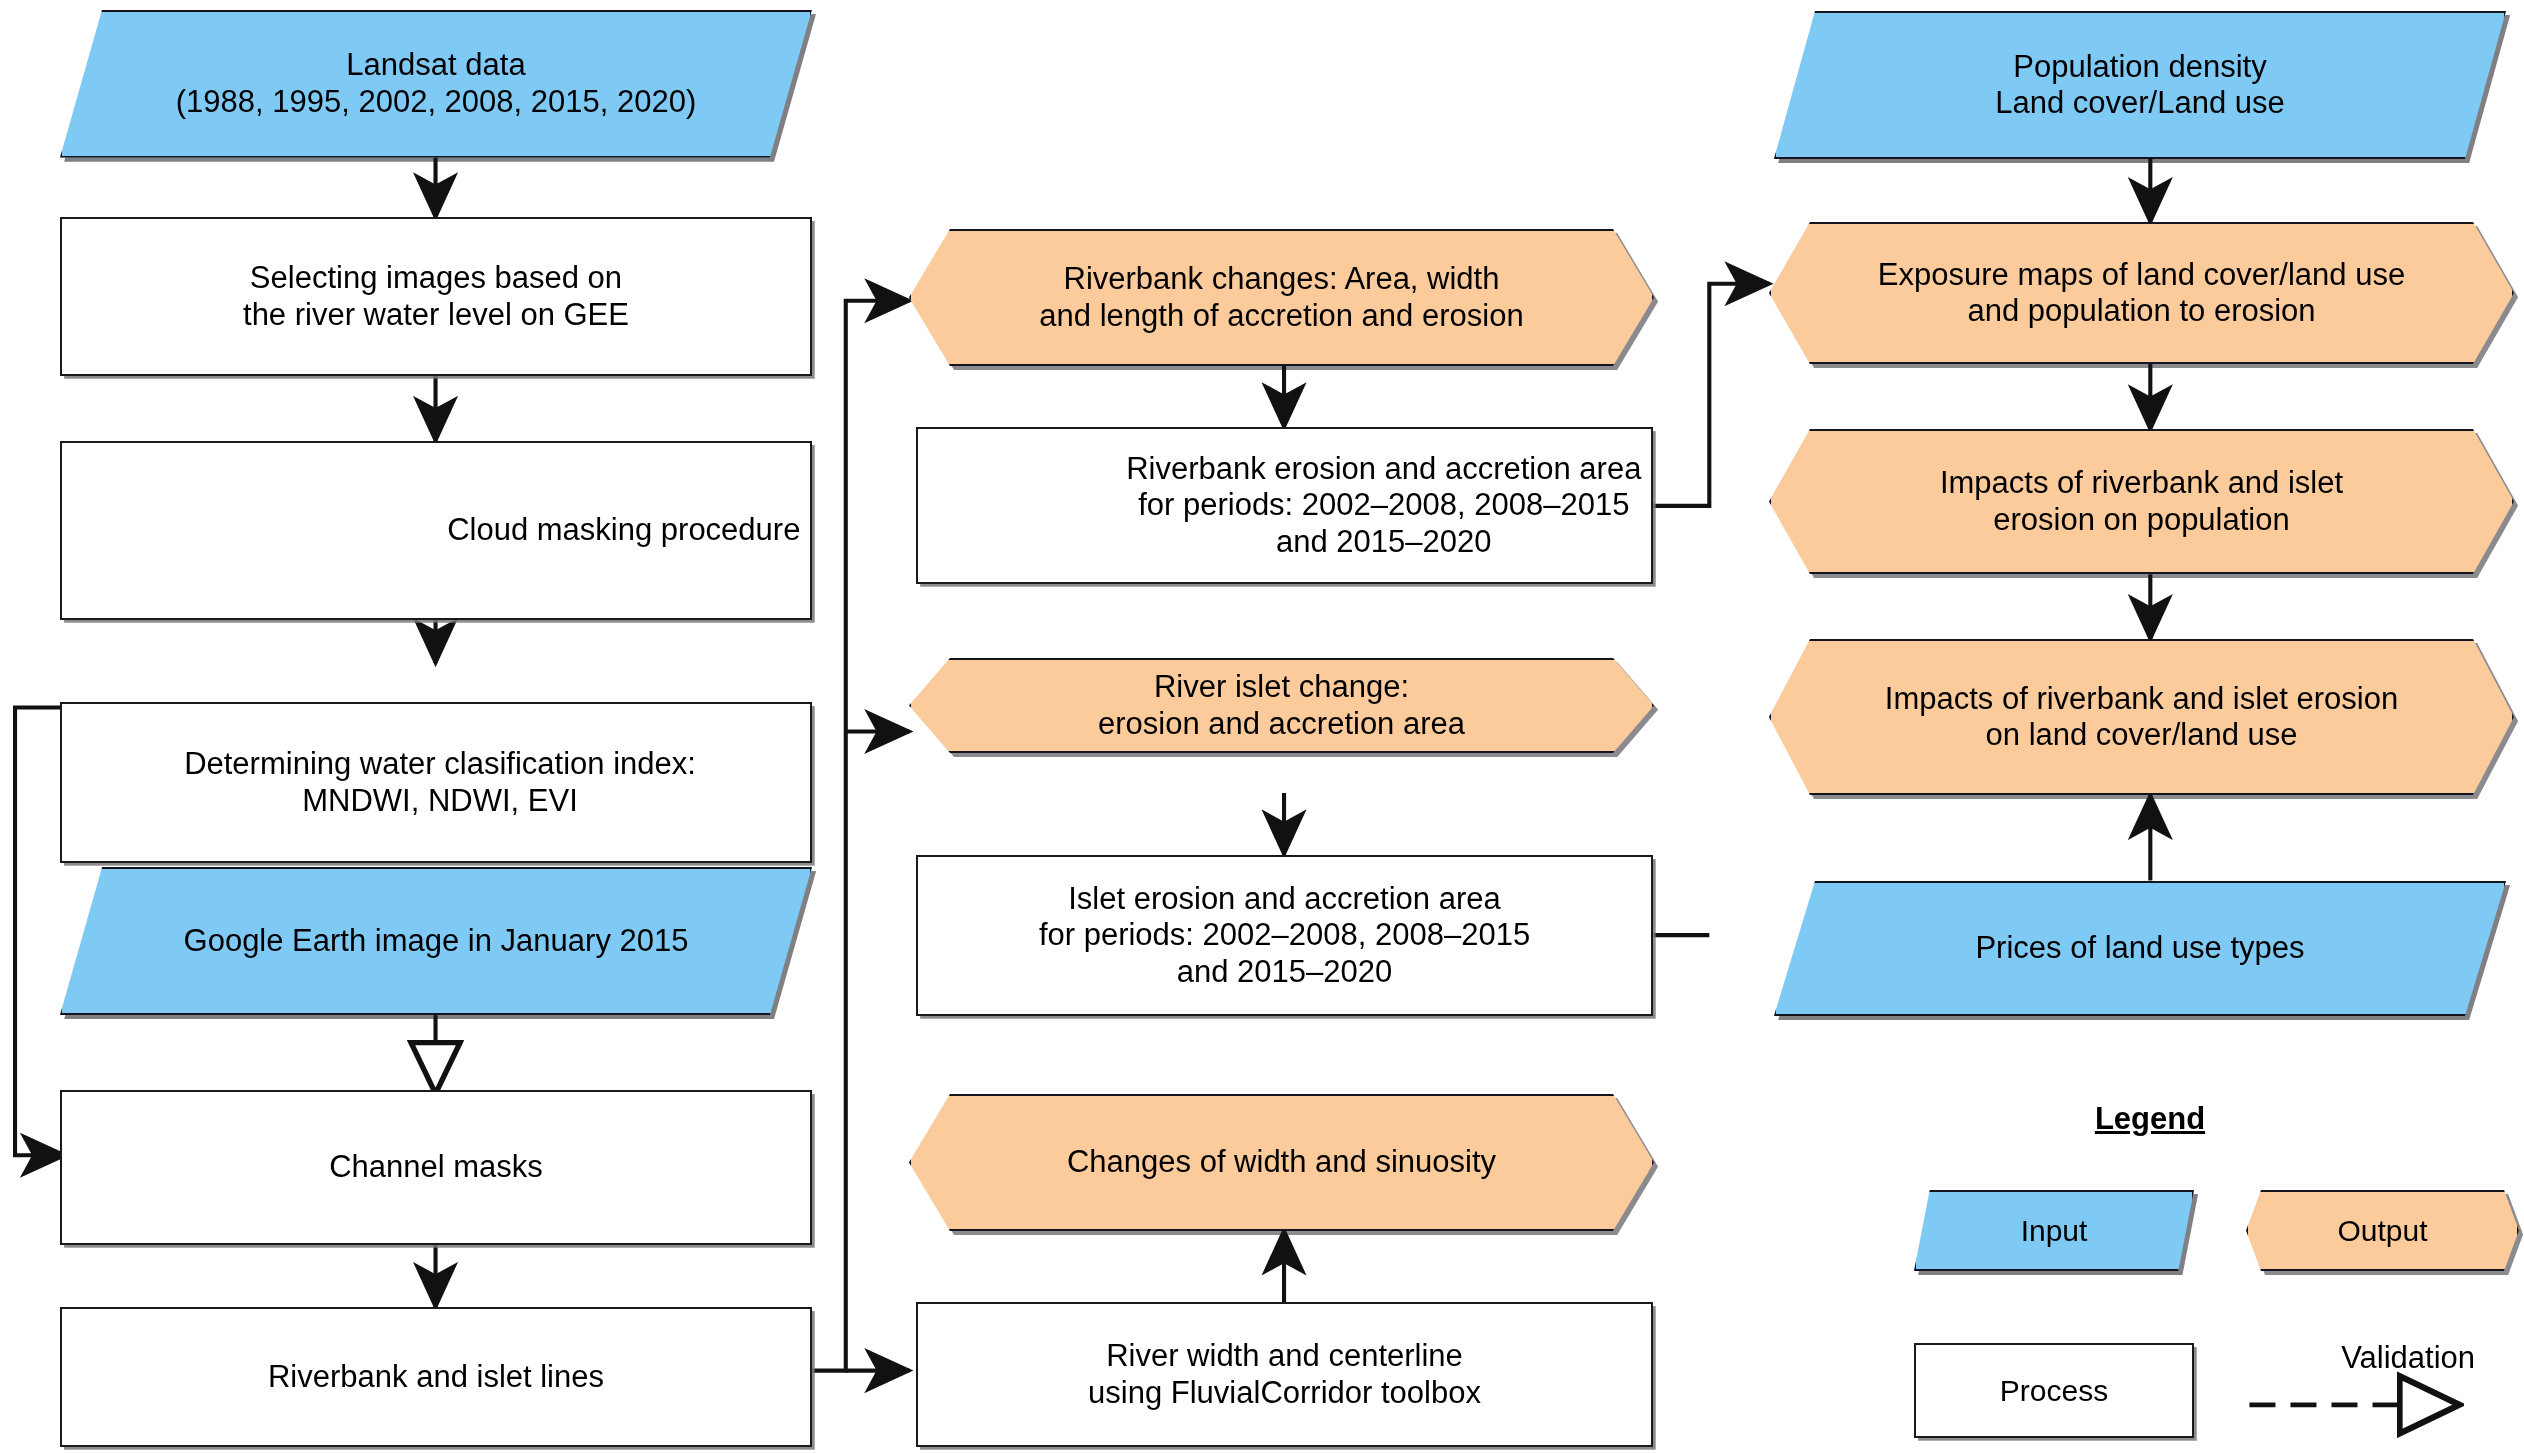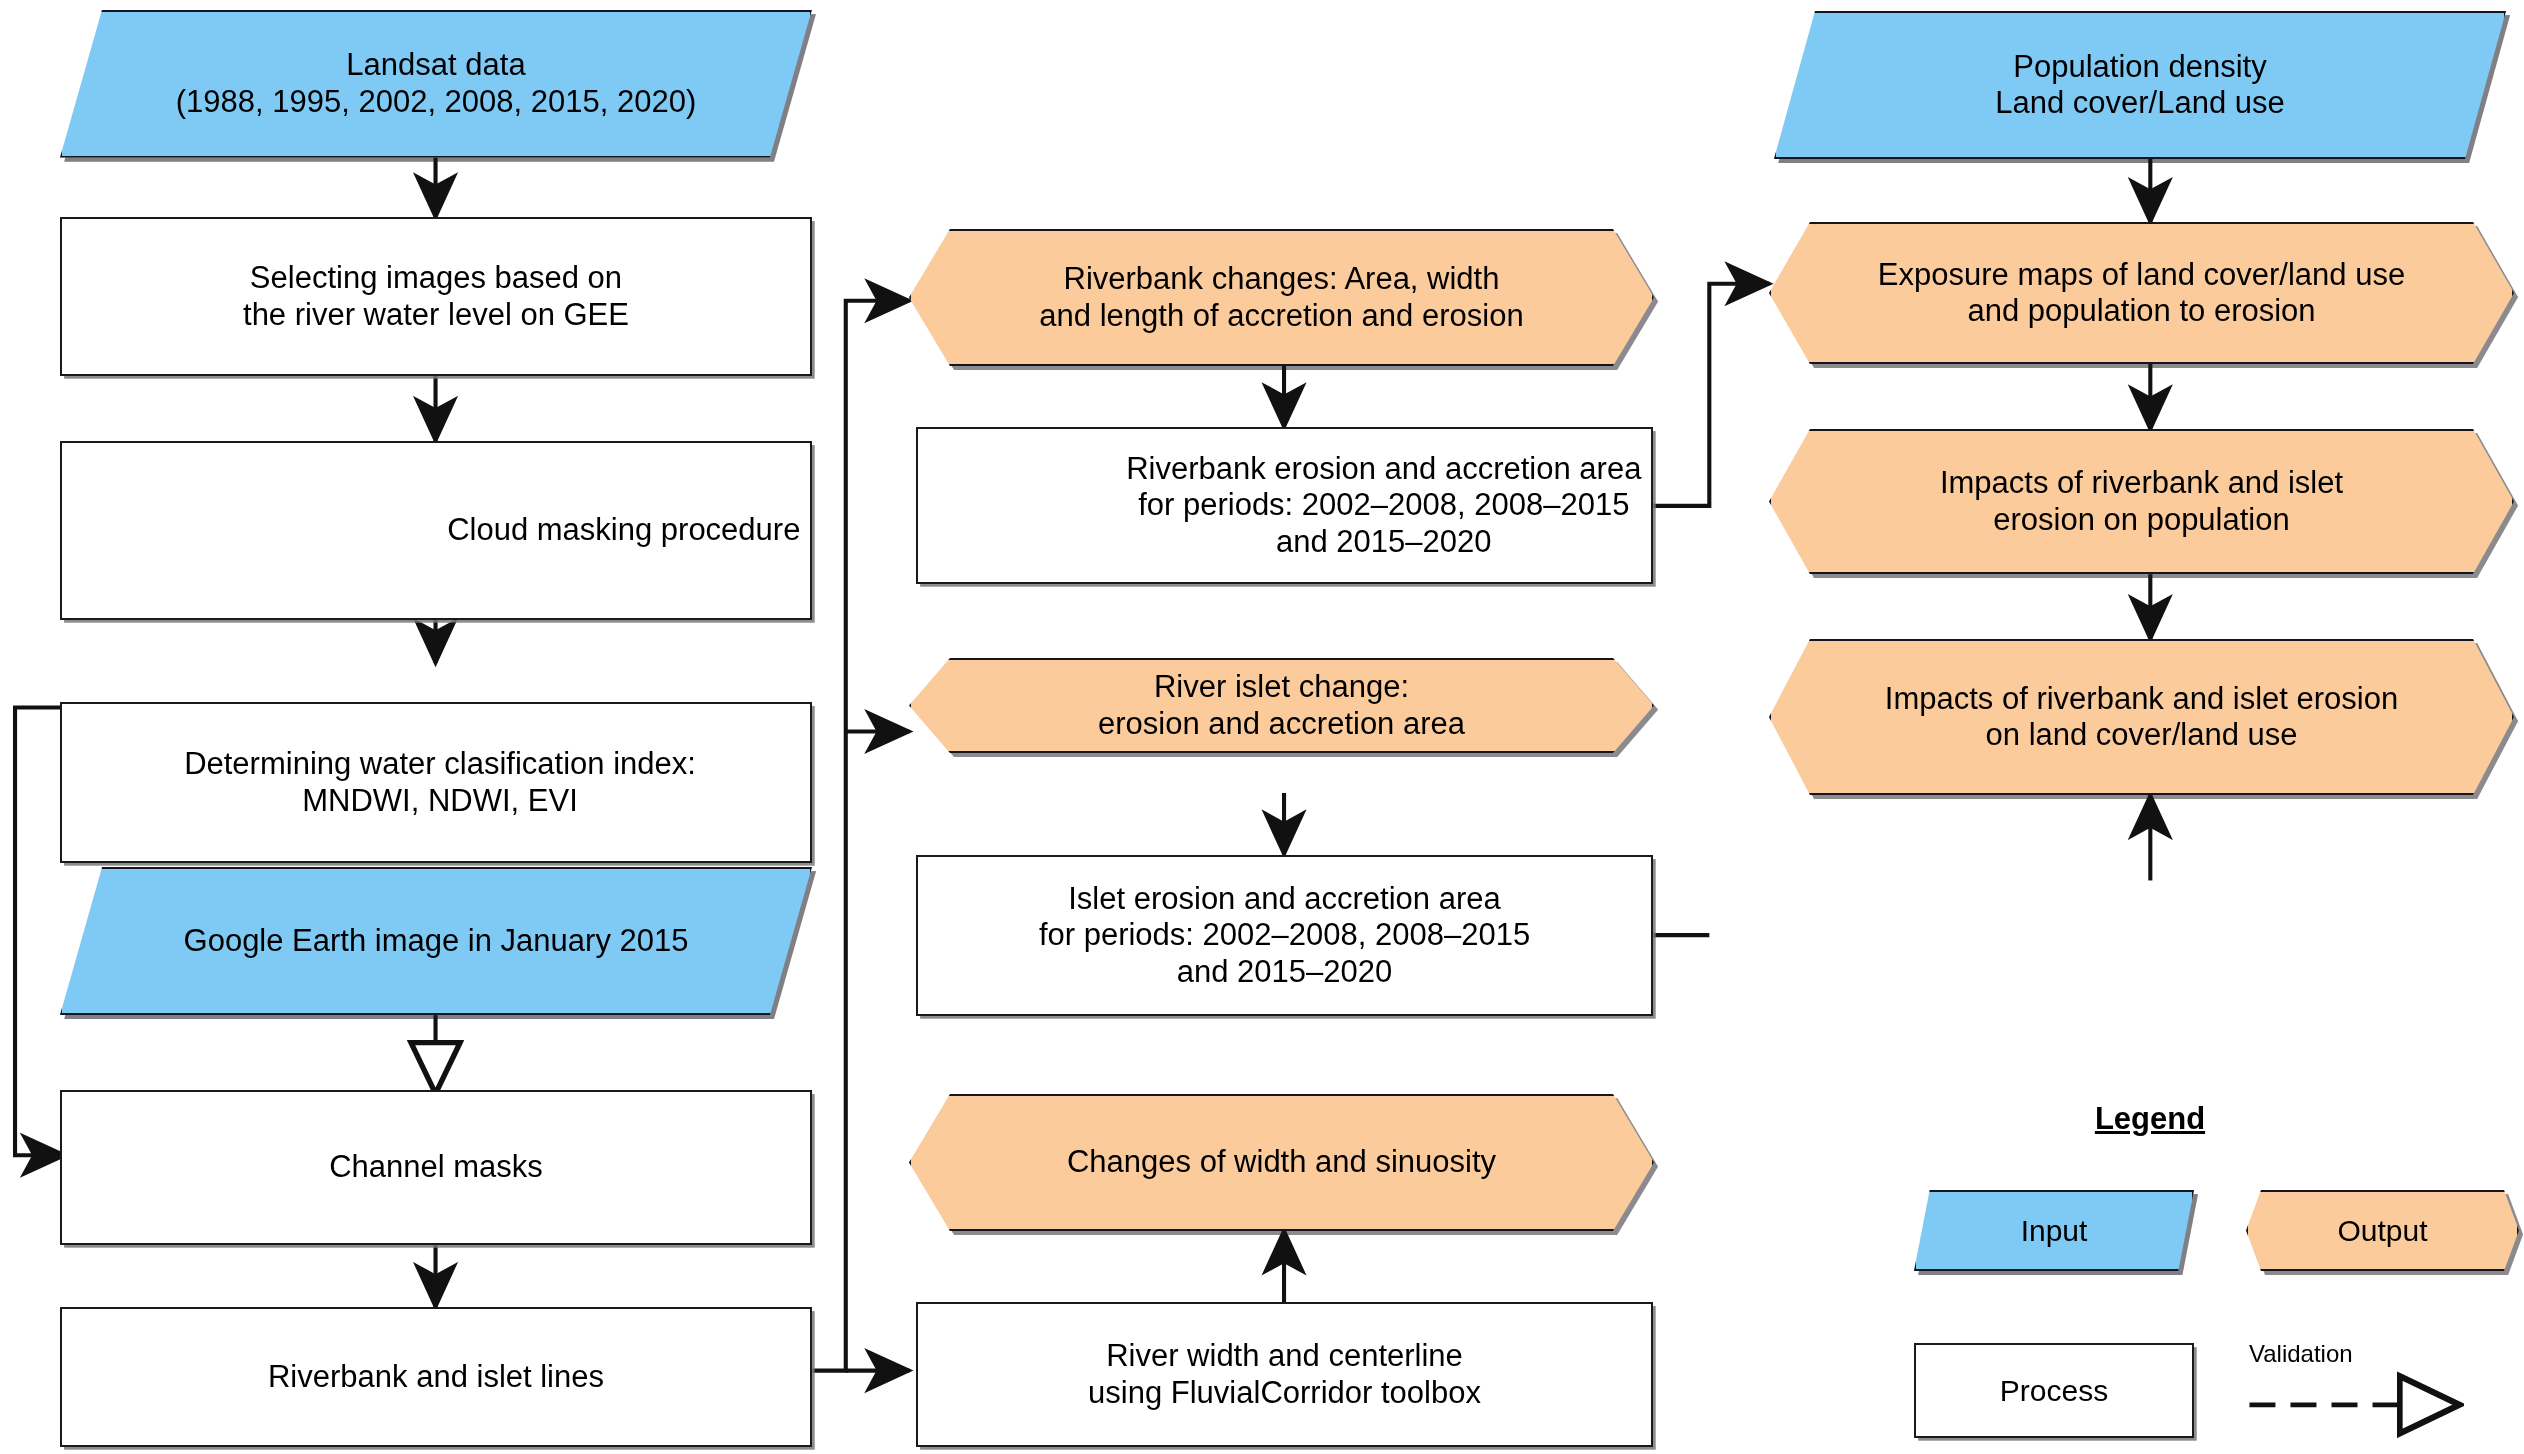--- a/index.html
+++ b/index.html
@@ -40,21 +40,21 @@
         clip-path:polygon(5.5% 0,94.5% 0,100% 50%,94.5% 100%,5.5% 100%,0 50%);
         transform:translate(4.1px,4.1px);opacity:.5;z-index:0;}
 
   .fs44{font-size:30px;}
   .fs46{font-size:31px;}
 
   
   #legend-title{position:absolute;font-size:31px;font-weight:bold;
        text-decoration:underline;text-align:center;}
   .lg{position:absolute;}
-  #legend-validation-label{position:absolute;font-size:24px;text-align:left;}
+  #legend-validation-label{position:absolute;font-size:31px;text-align:right;}
 </style>
 </head>
 <body>
 
 <div id="stage">
 
   <svg id="wires" viewBox="0 0 3693 2127" preserveAspectRatio="none">
     <defs>
       <marker id="ah" markerWidth="13" markerHeight="13" refX="11" refY="6.5" orient="auto" markerUnits="strokeWidth">
         <path d="M0,1 L12,6.5 L0,12 L3,6.5 Z" fill="#111"></path>
@@ -171,20 +171,23 @@
   <div class="node outp fs46" style="left:1769px;top:429px;width:745px;height:145px;">
     <span class="txt">Impacts of riverbank and islet
 erosion on population</span>
   </div>
 
   <div class="node outp fs46" style="left:1769px;top:639px;width:745px;height:156px;">
     <span class="txt">Impacts of riverbank and islet erosion
 on land cover/land use</span>
   </div>
 
+  <div class="node inp fs46" style="left:1774px;top:881px;width:732px;height:135px;">
+    <span class="txt">Prices of land use types</span>
+  </div>
 
   <div id="legend-title" style="left:2037px;top:1101px;width:226px;">Legend</div>
 
   <div class="node inp fs44 lg" style="left:1914px;top:1190px;width:280px;height:81px;">
     <span class="txt">Input</span>
   </div>
 
   <div class="node outp fs44 lg" style="left:2246px;top:1190px;width:273px;height:81px;">
     <span class="txt">Output</span>
   </div>

